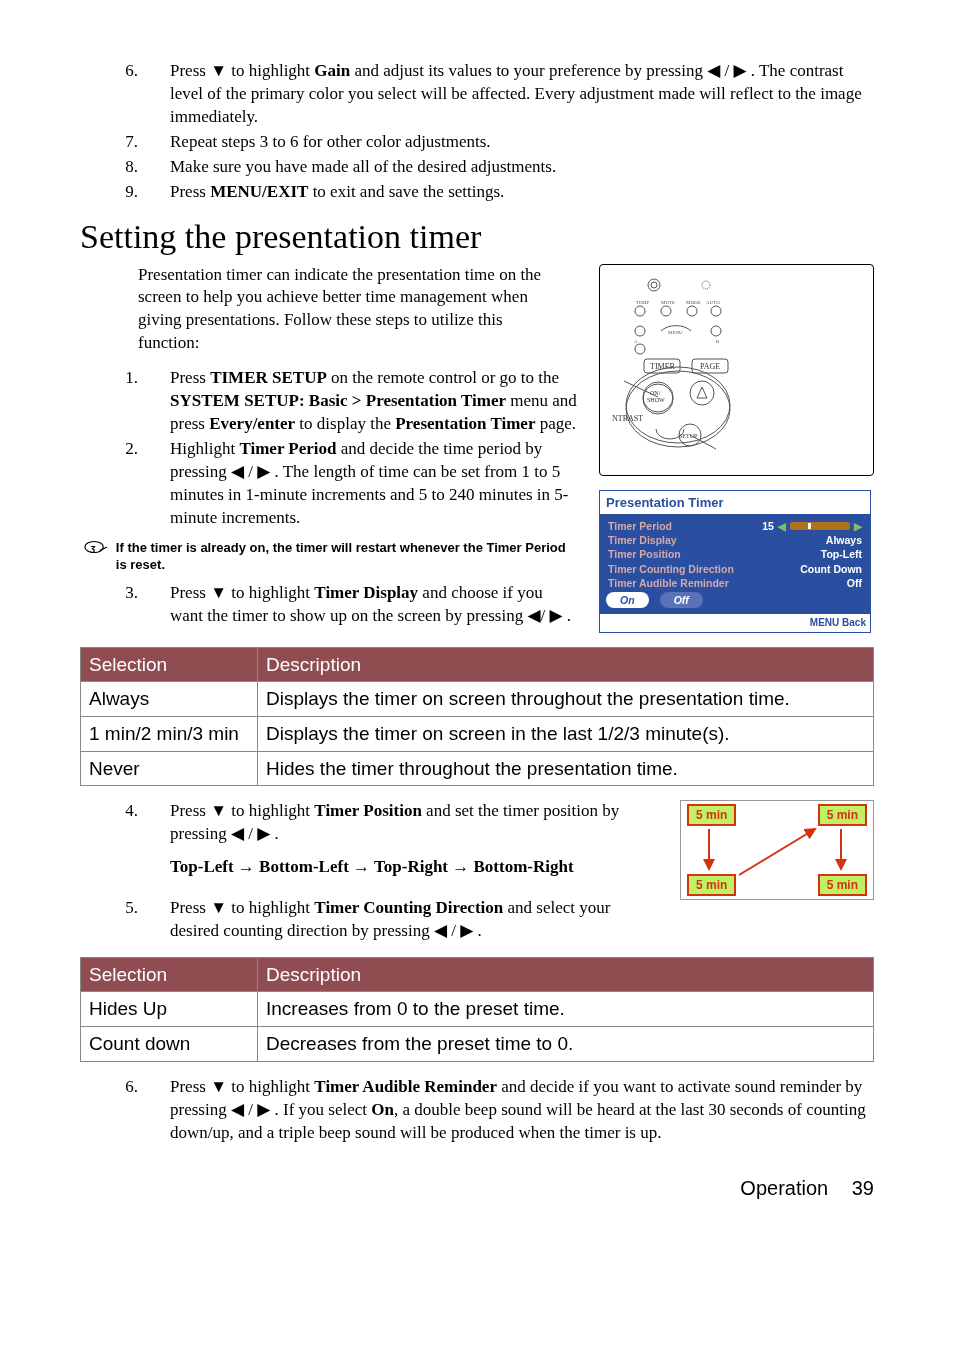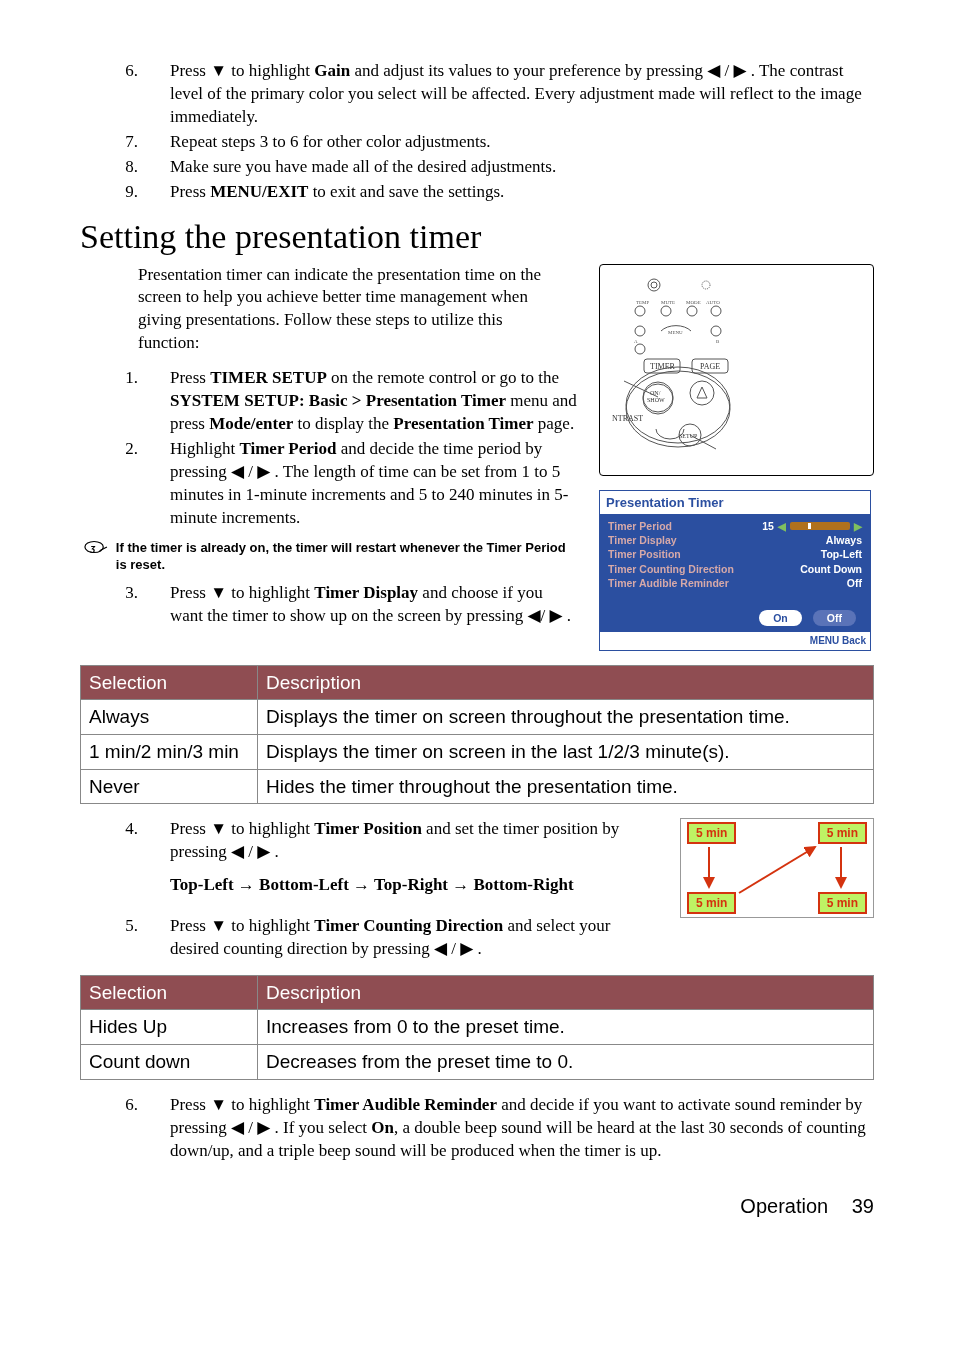--- a/index.html
+++ b/index.html
@@ -158,21 +158,21 @@
   <li>Press <b>MENU/EXIT</b> to exit and save the settings.</li>
 </ol>
 
 <h1>Setting the presentation timer</h1>
 
 <div class="two-col">
   <div class="col-left">
     <p class="intro">Presentation timer can indicate the presentation time on the screen to help you achieve better time management when giving presentations. Follow these steps to utilize this function:</p>
 
     <ol class="ol-mid ol-start1">
-      <li>Press <b>TIMER SETUP</b> on the remote control or go to the <b>SYSTEM SETUP: Basic &gt; Presentation Timer</b> menu and press <b>Mode/enter</b> to display the <b>Presentation Timer</b> page.</li>
+      <li>Press <b>TIMER SETUP</b> on the remote control or go to the <b>SYSTEM SETUP: Basic &gt; Presentation Timer</b> menu and press <b>Every/enter</b> to display the <b>Presentation Timer</b> page.</li>
       <li>Highlight <b>Timer Period</b> and decide the time period by pressing ◀ / ▶ . The length of time can be set from 1 to 5 minutes in 1-minute increments and 5 to 240 minutes in 5-minute increments.</li>
     </ol>
 
     <div class="note">
       <svg width="26" height="18" viewBox="0 0 26 18">
         <ellipse cx="11" cy="9" rx="10" ry="6" fill="none" stroke="#000" stroke-width="1.3"></ellipse>
         <path d="M17 13 L25 9" stroke="#000" stroke-width="1.3" fill="none"></path>
         <text x="7" y="13" font-size="10" font-family="Arial" font-style="italic">ʒ</text>
       </svg>
       <div class="note-body">If the timer is already on, the timer will restart whenever the Timer Period is reset.</div>
@@ -258,21 +258,21 @@
             <span class="val">Top-Left</span>
           </div>
         <div class="osd-row">
             <span class="lbl">Timer Counting Direction</span>
             <span class="val">Count Down</span>
           </div>
         <div class="osd-row">
             <span class="lbl">Timer Audible Reminder</span>
             <span class="val">Off</span>
           </div>
-        <div style="text-align:right;margin-top:20px;">
+        <div style="text-align:left;margin-top:2px;font-style:italic;">
           <span class="osd-pill on">On</span>
           <span class="osd-pill off">Off</span>
         </div>
       </div>
       <div class="osd-footer">MENU Back</div>
     </div>
   </div>
 </div>
 
 <table class="sel">

